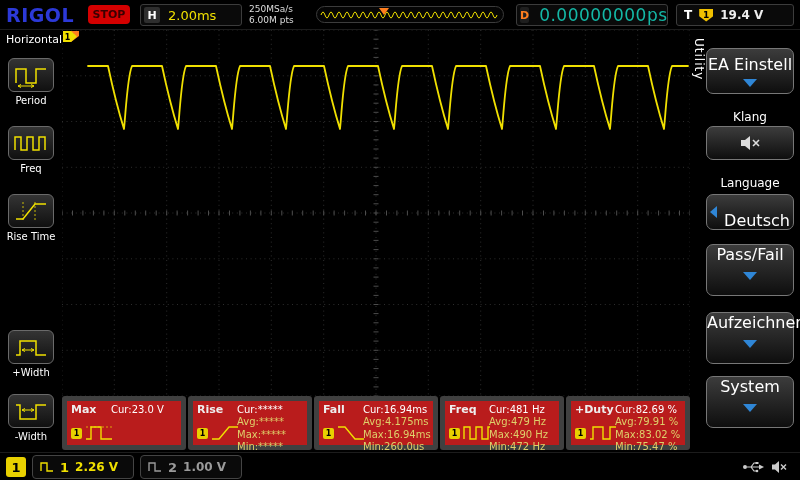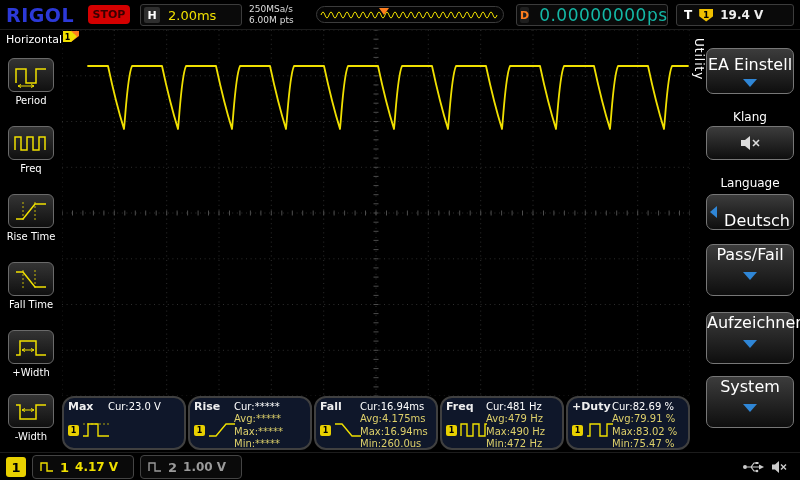--- a/index.html
+++ b/index.html
@@ -37,21 +37,21 @@
   .lm-icon{width:46px;height:34px;margin:0 auto 3px;display:flex;align-items:center;justify-content:center;
     background:linear-gradient(180deg,#343434,#101010);border:1px solid #6a6a6a;border-radius:6px}
   .lm-label{font-size:10px;color:#fff}
   
   .scope{position:absolute;left:62px;top:30px;width:628px;height:366px;background:#000}
   .scope svg{position:absolute;left:0;top:0}
   .trig-marker{position:absolute;left:315px;top:0}
   .ch-marker{position:absolute;left:0;top:229px}
   
   .meas-row{position:absolute;left:62px;top:396px;width:628px;height:54px;display:flex;gap:2px}
-  .mpanel{position:relative;width:124px;height:54px;background:#0f172a;border:2px solid #404040;border-radius:12px}
+  .mpanel{position:relative;width:124px;height:54px;background:#b91c1c;border:5px solid #404040;border-radius:3px}
   .mp-name{position:absolute;top:2px;left:4px;font-size:11px;font-weight:bold;color:#eee}
   .mp-cur{position:absolute;top:3px;left:44px;font-size:10px;color:#fff;white-space:nowrap}
   .mp-src{position:absolute;top:22px;left:4px;display:flex;align-items:center;gap:2px}
   .chbadge{width:11px;height:11px;background:#e8d000;color:#000;font-size:8px;font-weight:bold;border-radius:2px;
     display:flex;align-items:center;justify-content:center}
   .mp-stats{position:absolute;top:15px;left:44px;font-size:10px;line-height:12.5px;color:#ded06a;white-space:nowrap}
   
   .rightmenu{position:absolute;left:690px;top:30px;width:110px;height:422px;background:#000}
   .utility{position:absolute;left:2px;top:8px;color:#fff;font-size:12px;letter-spacing:1px;writing-mode:vertical-rl}
   .rm-btn{position:absolute;left:16px;width:88px;background:linear-gradient(180deg,#3c3c3c,#0e0e0e);
@@ -134,29 +134,20 @@
   <div class="lm-item" style="top:164px">
     <div class="lm-icon">
       <svg width="36" height="26" viewBox="0 0 36 26">
           <path d="M10,4 V23 M22,4 V23" fill="none" stroke="#f0e000" stroke-width="0.8" stroke-dasharray="2 2"></path>
           <path d="M3,21 H10 L22,6 H33" fill="none" stroke="#f0e000" stroke-width="1.5"></path>
         </svg>
     </div>
     <div class="lm-label">Rise Time</div>
   </div>
 
-  <div class="lm-item" style="top:232px">
-    <div class="lm-icon">
-      <svg width="36" height="26" viewBox="0 0 36 26">
-          <path d="M10,4 V23 M22,4 V23" fill="none" stroke="#f0e000" stroke-width="0.8" stroke-dasharray="2 2"></path>
-          <path d="M3,6 H10 L22,21 H33" fill="none" stroke="#f0e000" stroke-width="1.5"></path>
-        </svg>
-    </div>
-    <div class="lm-label">Fall Time</div>
-  </div>
 
   <div class="lm-item" style="top:300px">
     <div class="lm-icon">
       <svg width="36" height="26" viewBox="0 0 36 26">
           <path d="M3,21 H7 V7 H23 V21 H33" fill="none" stroke="#f0e000" stroke-width="1.5"></path>
           <path d="M9,16 H21 M12,14.5 L9,16 L12,17.5 M18,14.5 L21,16 L18,17.5" fill="none" stroke="#f0e000" stroke-width="1"></path>
         </svg>
     </div>
     <div class="lm-label">+Width</div>
   </div>
@@ -430,21 +421,21 @@
 </div>
 
 <div class="bottombar">
   <div class="src-badge">1</div>
 
   <div class="chbox ch1">
     <svg width="14" height="12" viewBox="0 0 14 12">
         <path d="M1,10 V2 H7 V10 H13" fill="none" stroke="#f0e000" stroke-width="1.4"></path>
       </svg>
     <span class="chnum yel">1</span>
-    <span class="chscale yel">4.17 V</span>
+    <span class="chscale yel">2.26 V</span>
   </div>
 
   <div class="chbox ch2">
     <svg width="14" height="12" viewBox="0 0 14 12">
         <path d="M1,10 V2 H7 V10 H13" fill="none" stroke="#9a9a9a" stroke-width="1.4"></path>
       </svg>
     <span class="chnum gry">2</span>
     <span class="chscale gry">1.00 V</span>
   </div>
 

